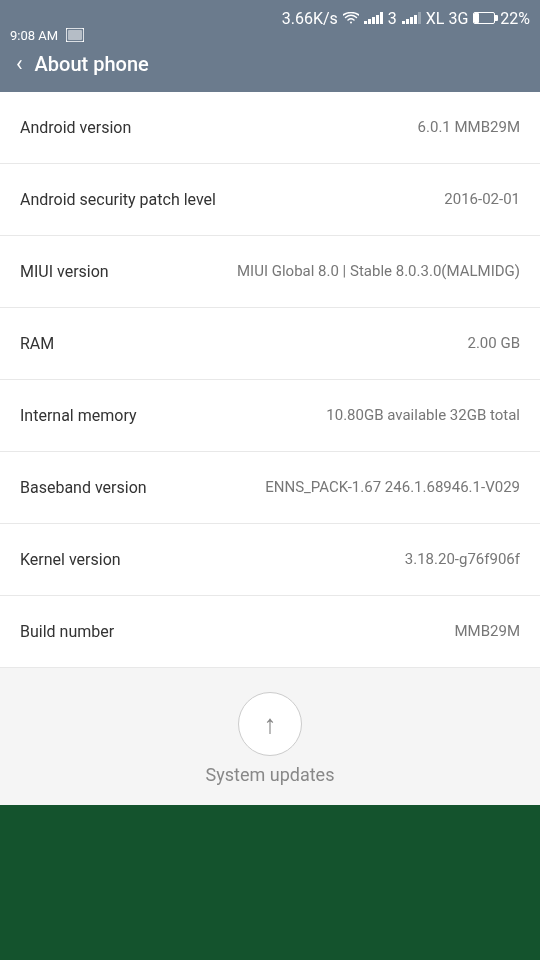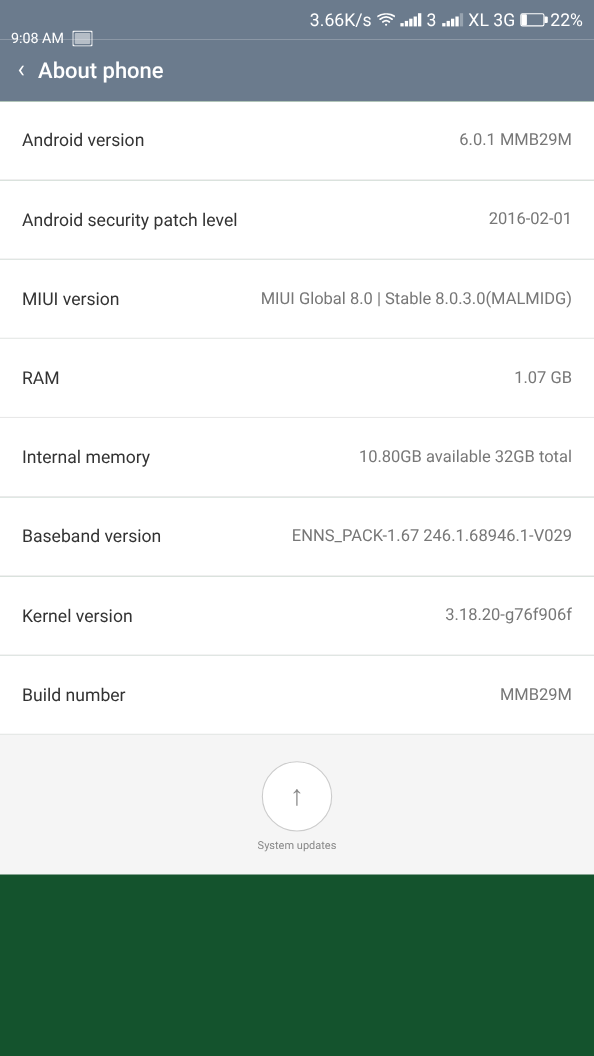--- a/index.html
+++ b/index.html
@@ -140,21 +140,21 @@
       cursor: pointer;
       margin-bottom: 8px;
     }
     .update-arrow {
       color: #888888;
       font-size: 26px;
       line-height: 1;
     }
     .update-label {
       color: #888888;
-      font-size: 10px;
+      font-size: 18px;
     }
 
     
     .signal-bars {
       display: inline-flex;
       align-items: flex-end;
       gap: 1px;
       height: 12px;
     }
     .signal-bars span {
@@ -226,21 +226,21 @@
       <div class="info-row">
         <span class="info-label">Android security patch level</span>
         <span class="info-value">2016-02-01</span>
       </div>
       <div class="info-row">
         <span class="info-label">MIUI version</span>
         <span class="info-value">MIUI Global 8.0 | Stable 8.0.3.0(MALMIDG)</span>
       </div>
       <div class="info-row">
         <span class="info-label">RAM</span>
-        <span class="info-value">1.07 GB</span>
+        <span class="info-value">2.00 GB</span>
       </div>
       <div class="info-row">
         <span class="info-label">Internal memory</span>
         <span class="info-value">10.80GB available 32GB total</span>
       </div>
       <div class="info-row">
         <span class="info-label">Baseband version</span>
         <span class="info-value">ENNS_PACK-1.67 246.1.68946.1-V029</span>
       </div>
       <div class="info-row">

